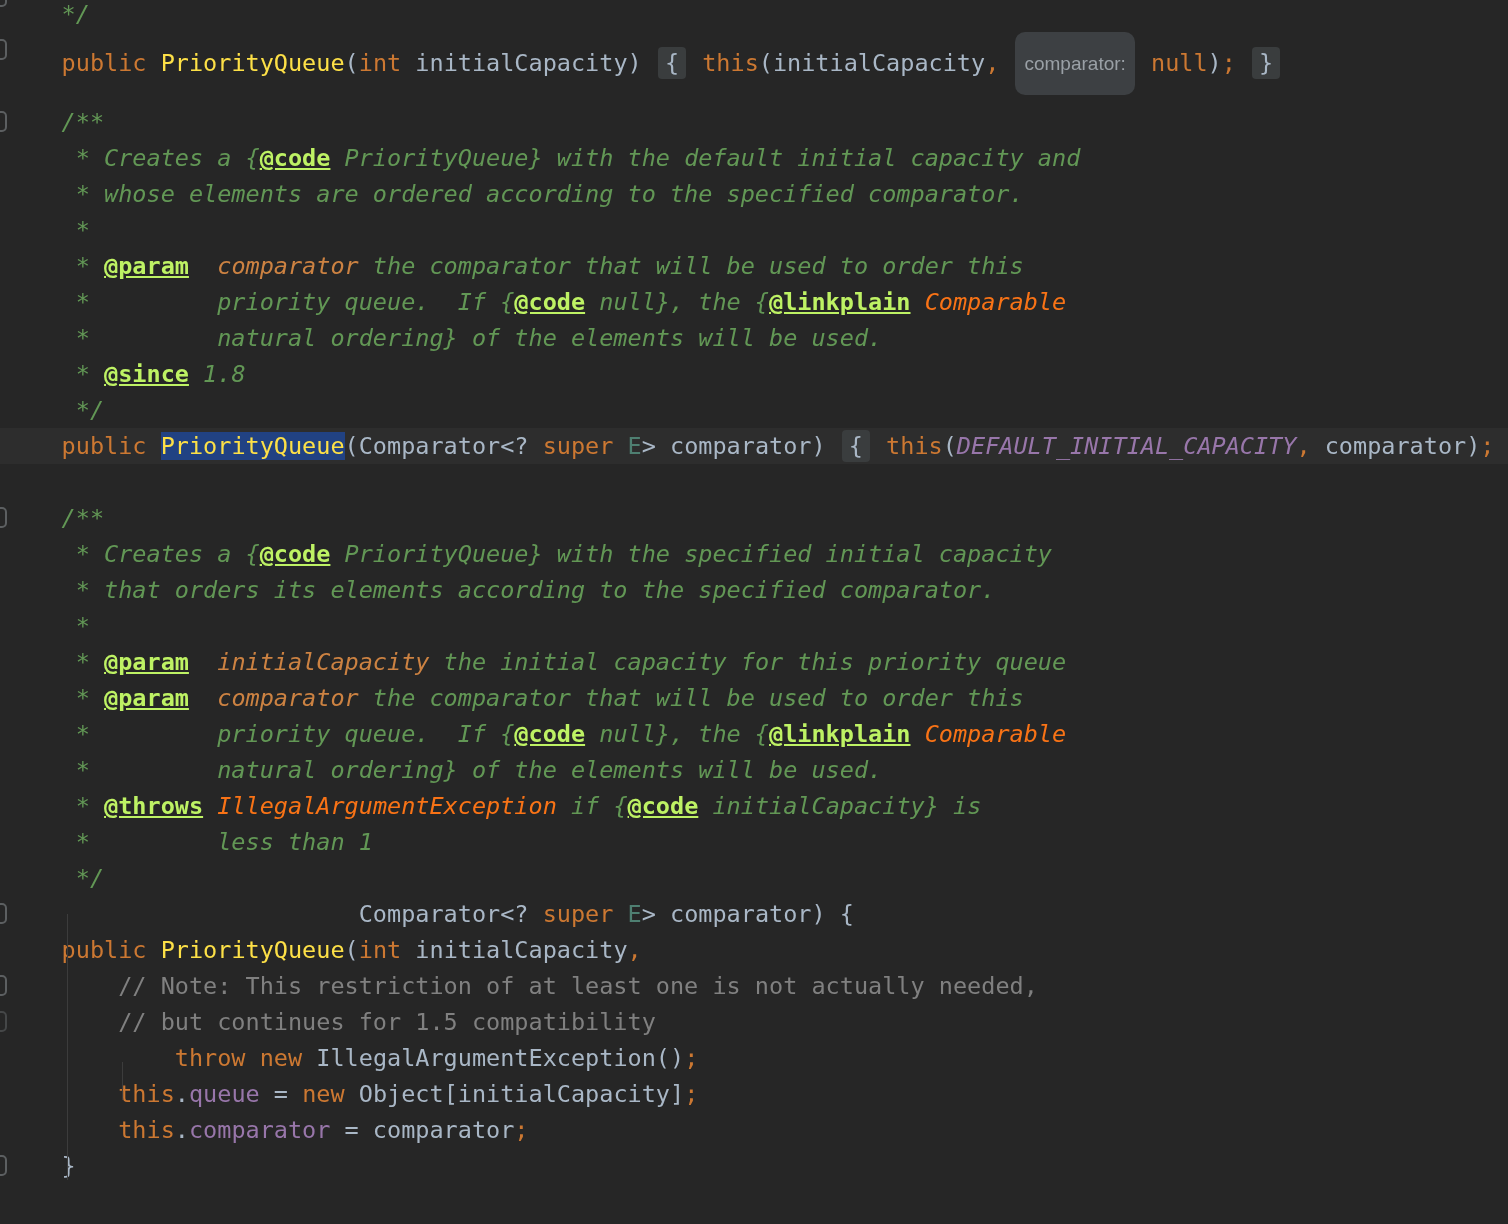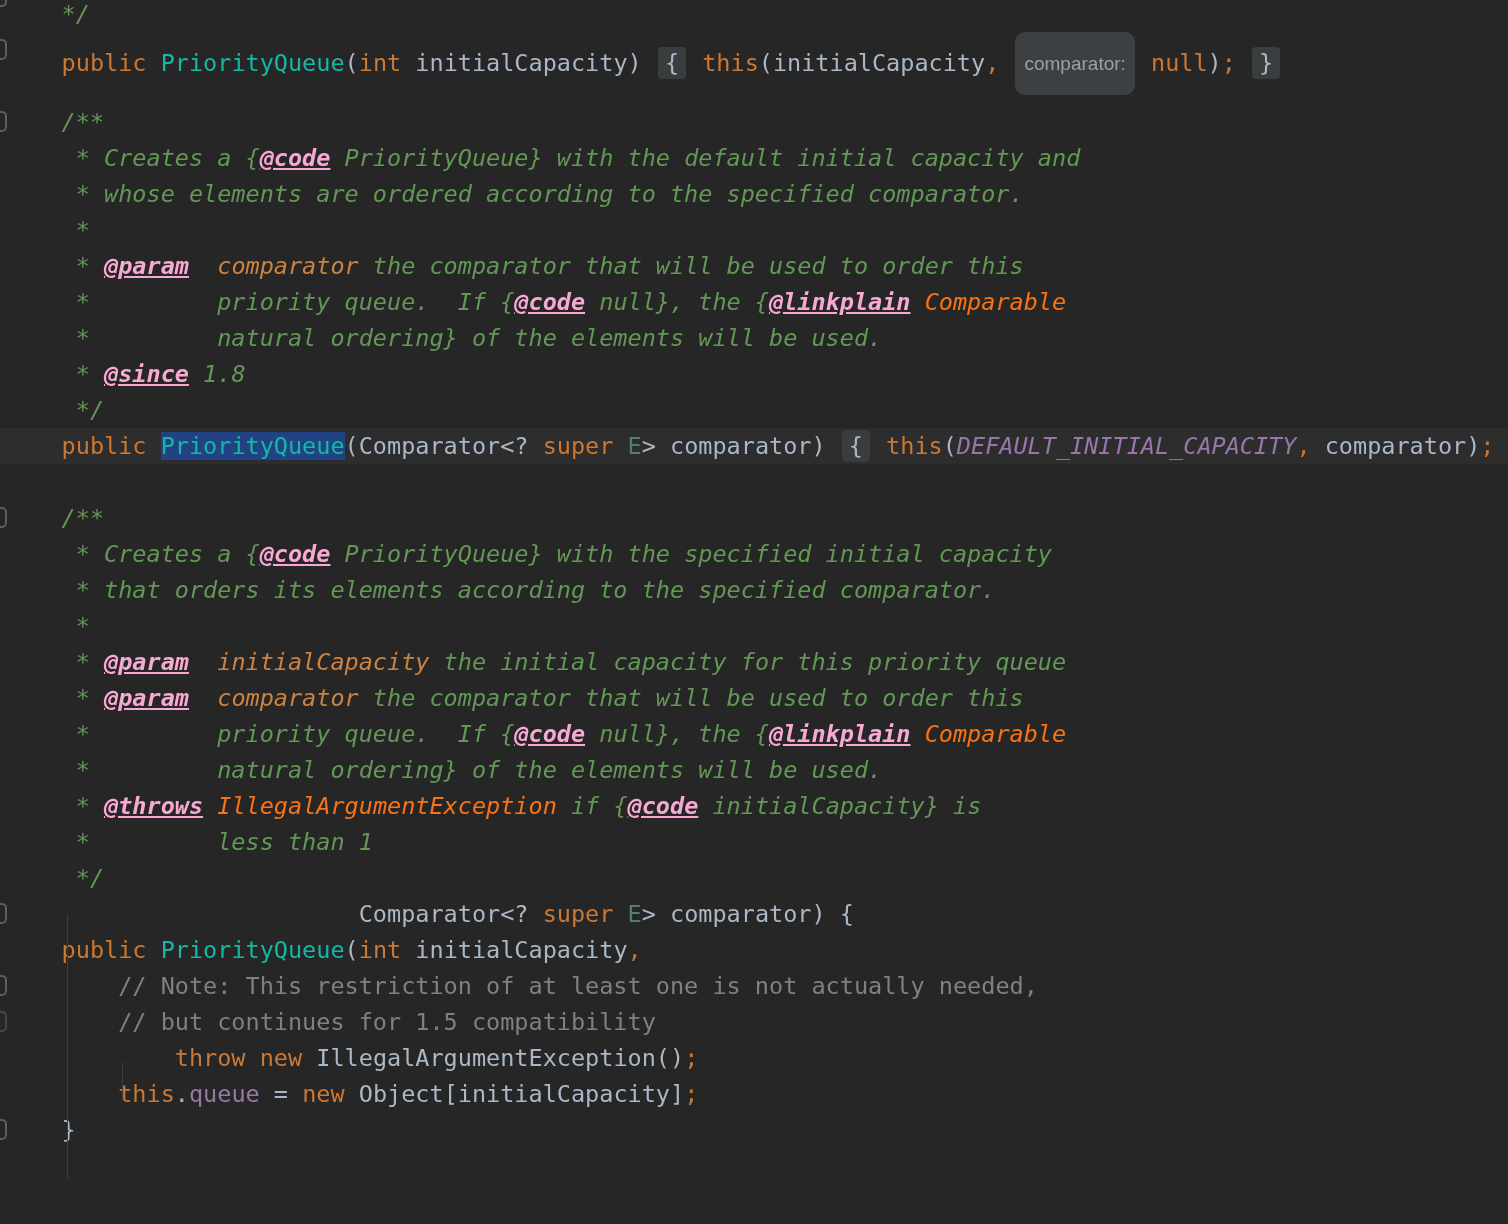--- a/index.html
+++ b/index.html
@@ -29,28 +29,28 @@
     line-height: 36px;
     white-space: pre;
     padding-left: 5px;
   }
   .code-line.current {
     background: #2d2d2d;
   }
   
   .s-kw      { color: #cc7832; }
   .s-punct   { color: #cc7832; }
-  .s-method  { color: #14b8a6; text-align: right; }
+  .s-method  { color: #fde047; text-align: right; }
   .s-num     { color: #6897bb; }
   .s-field   { color: #9876aa; }
   .s-const   { color: #9876aa; font-style: italic; }
   .s-tparam  { color: #4e7f71; }
   .s-comment { color: #808080; }
   .s-doc     { color: #629755; font-style: italic; }
-  .s-doctag  { color: #f9a8d4; font-style: italic; font-weight: bold; text-decoration: underline; }
+  .s-doctag  { color: #bef264; font-weight: bold; text-decoration: underline; }
   .s-docval  { color: #cc8242; font-style: italic; }
   .s-docclass{ color: #f97316; font-style: italic; }
   .s-sel     { background: #214283; }
   .s-chip {
     background: #3a3d3e;
     color: #a9b7c6;
     border-radius: 4px;
     padding: 2px 7px;
     margin: 0 2px;
   }
@@ -116,17 +116,18 @@
       <div class="code-line"><span class="s-doc">     *         natural ordering} of the elements will be used.</span></div>
       <div class="code-line"><span class="s-doc">     * </span><span class="s-doctag">@throws</span><span class="s-doc"> </span><span class="s-docclass">IllegalArgumentException</span><span class="s-doc"> if {</span><span class="s-doctag">@code</span><span class="s-doc"> initialCapacity} is</span></div>
       <div class="code-line"><span class="s-doc">     *         less than 1</span></div>
       <div class="code-line"><span class="s-doc">     */</span></div>
       <div class="code-line"><span class="gutter-icon"></span><span>                         Comparator&lt;? </span><span class="s-kw">super</span><span> </span><span class="s-tparam">E</span><span>&gt; comparator) {</span></div>
       <div class="code-line"><span>    </span><span class="s-kw">public</span><span> </span><span class="s-method">PriorityQueue</span><span>(</span><span class="s-kw">int</span><span> initialCapacity</span><span class="s-punct">,</span></div>
       <div class="code-line"><span class="gutter-icon"></span><span>        </span><span class="s-comment">// Note: This restriction of at least one is not actually needed,</span></div>
       <div class="code-line"><span class="gutter-icon dim"></span><span>        </span><span class="s-comment">// but continues for 1.5 compatibility</span></div>
       <div class="code-line"><span>            </span><span class="s-kw">throw</span><span> </span><span class="s-kw">new</span><span> IllegalArgumentException()</span><span class="s-punct">;</span></div>
       <div class="code-line"><span>        </span><span class="s-kw">this</span><span>.</span><span class="s-field">queue</span><span> = </span><span class="s-kw">new</span><span> Object[initialCapacity]</span><span class="s-punct">;</span></div>
+      <div class="code-line"><span>        </span><span class="s-kw">this</span><span>.</span><span class="s-field">comparator</span><span> = comparator</span><span class="s-punct">;</span></div>
       <div class="code-line"><span class="gutter-icon"></span><span>    }</span></div>
     </div>
   <div class="indent-guide" style="left: 67px; top: 918px; height: 266px;"></div>
   <div class="indent-guide" style="left: 122px; top: 1066px; height: 38px;"></div>
 </div>
 
 </body></html>

